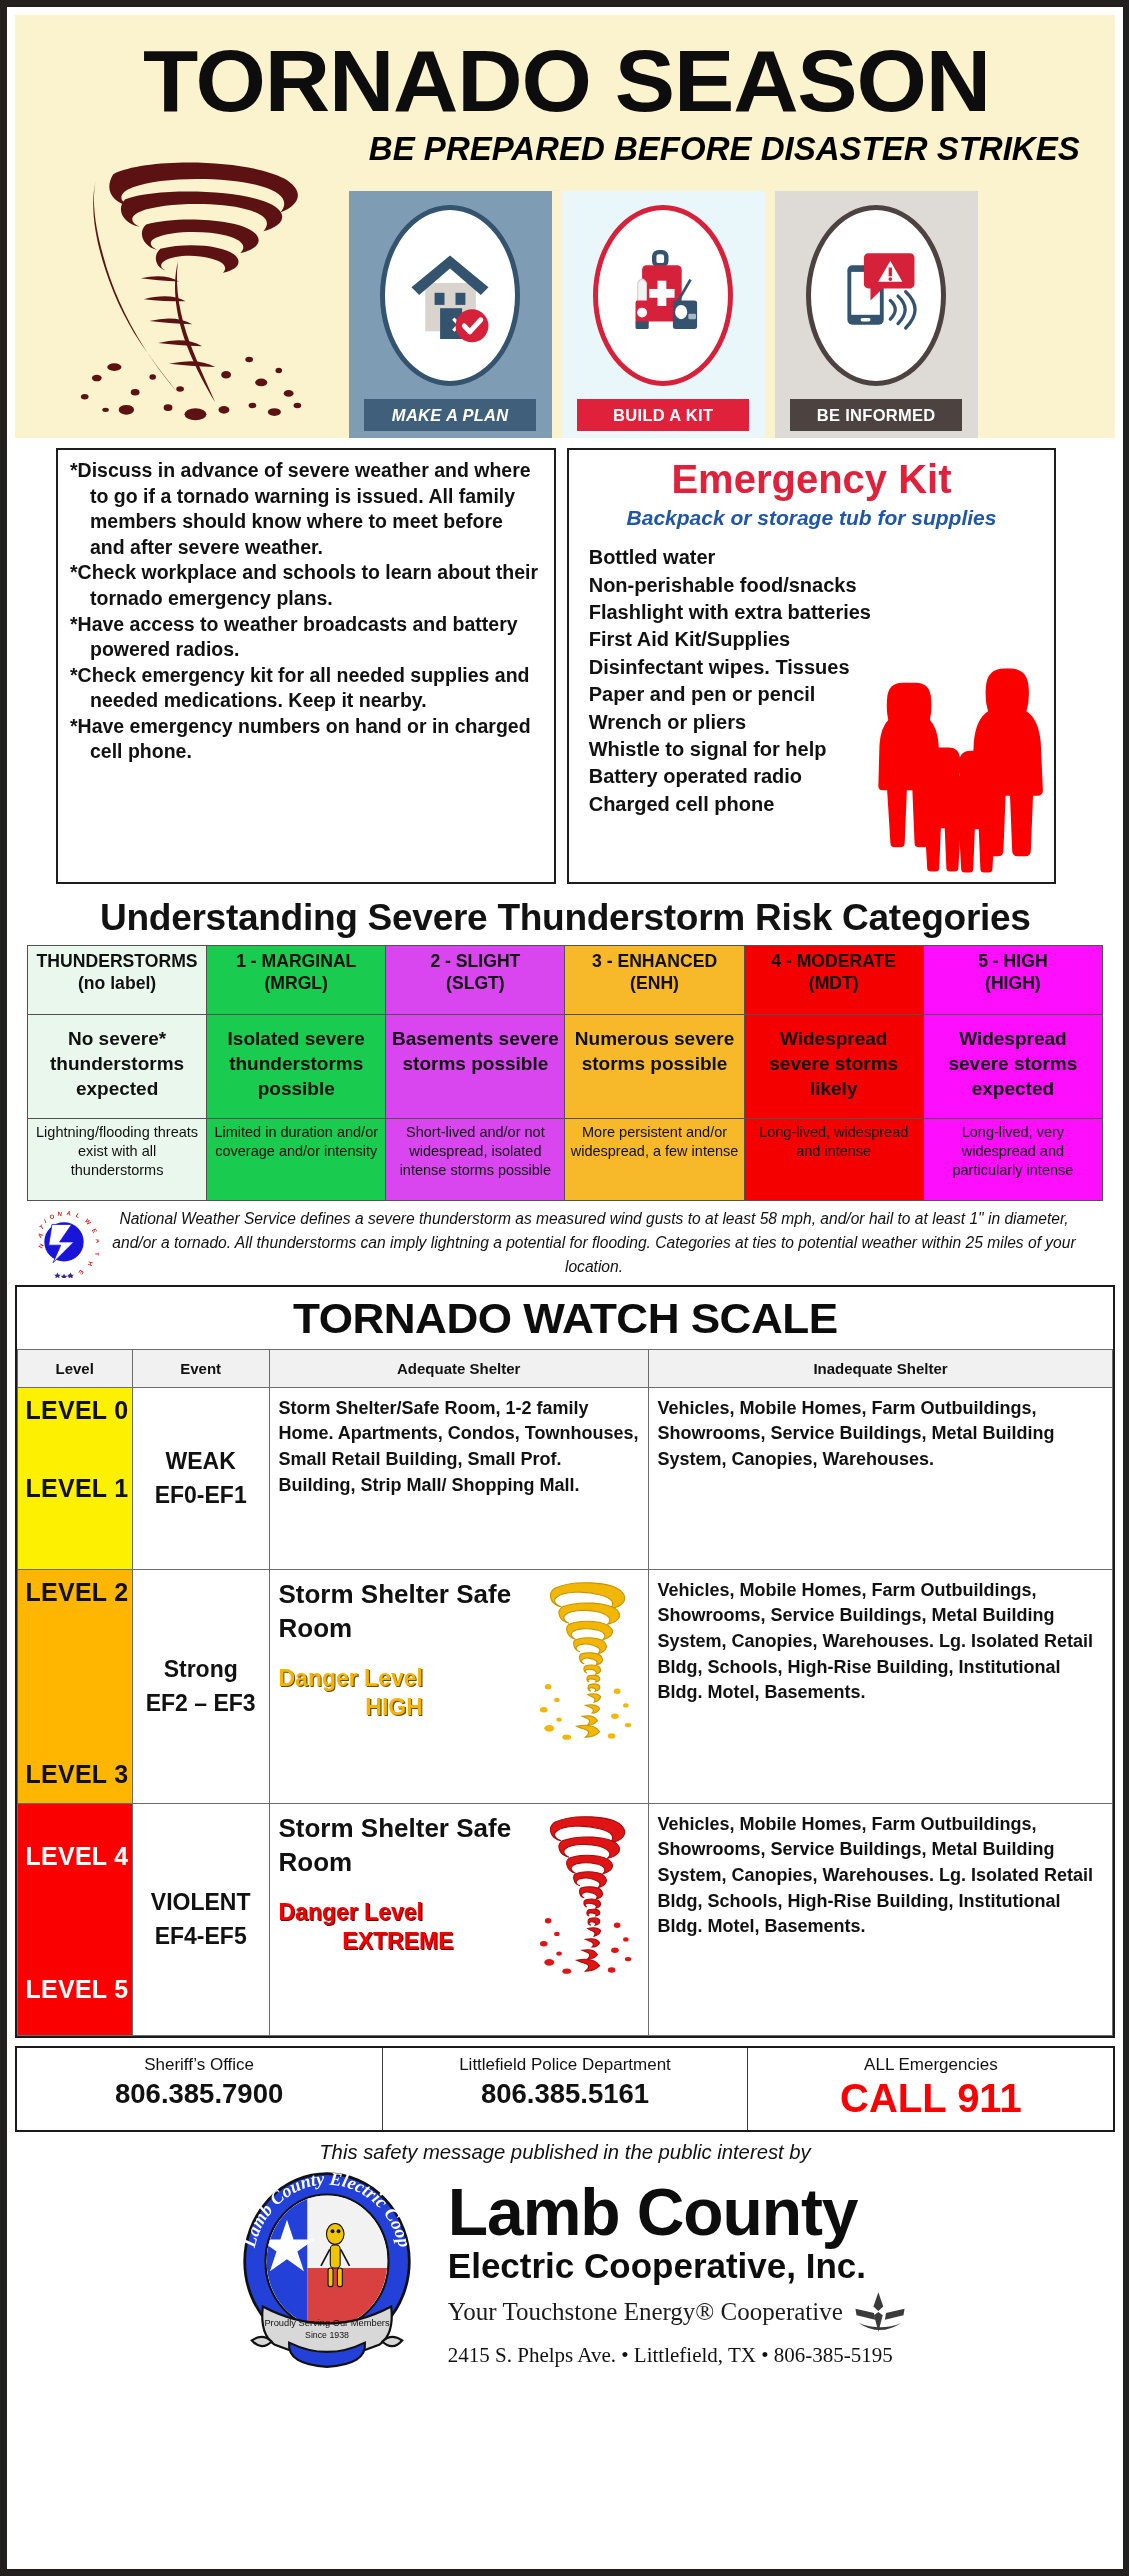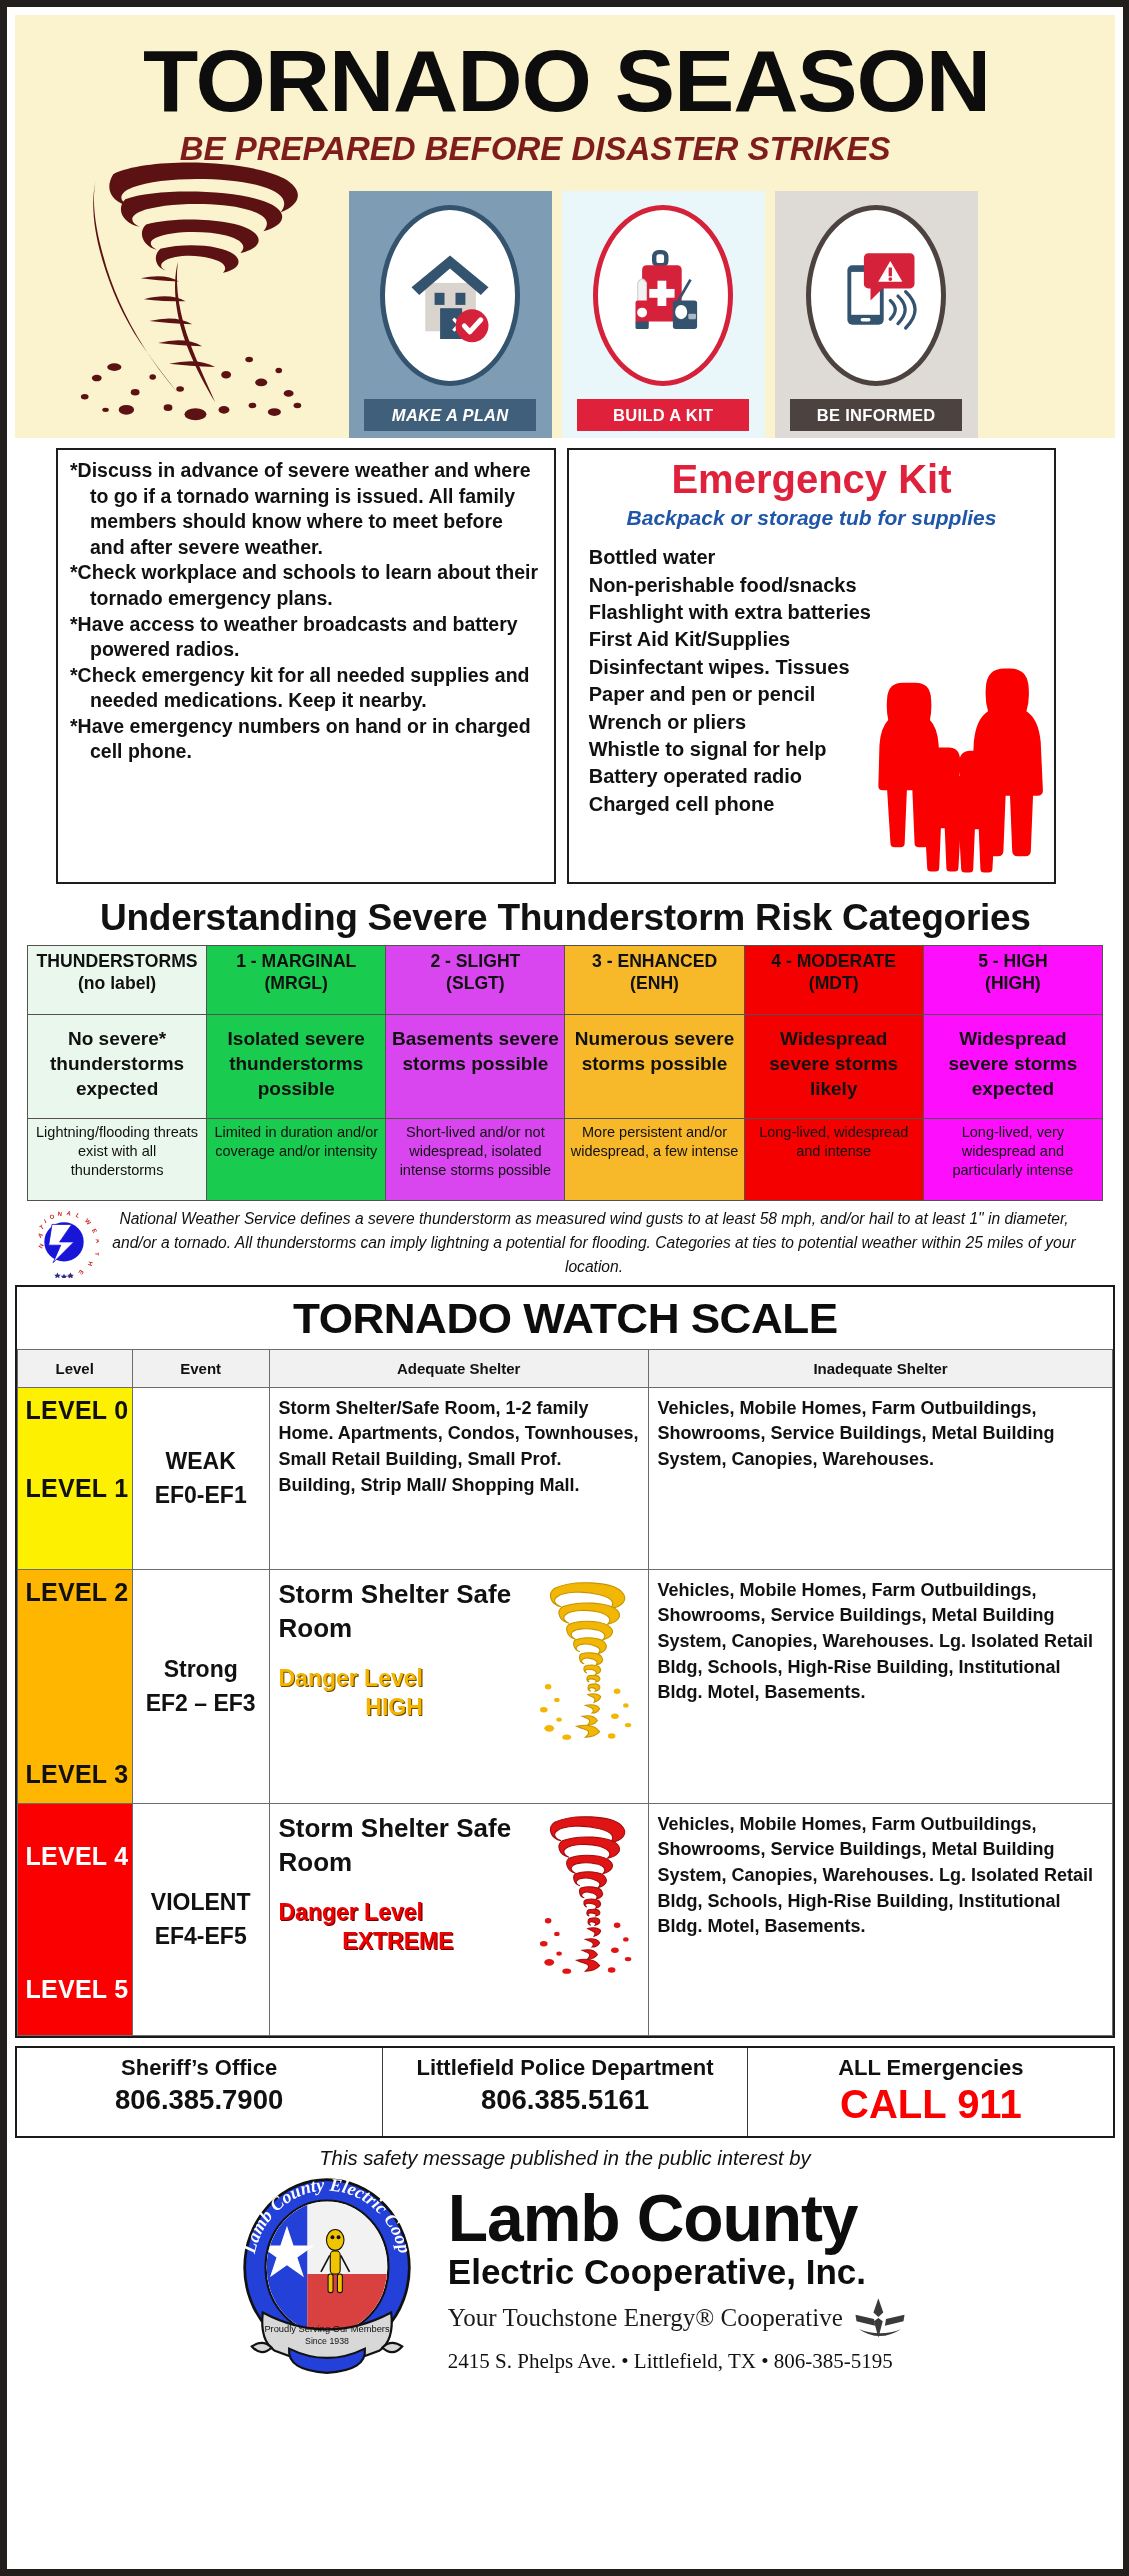--- a/index.html
+++ b/index.html
@@ -33,26 +33,26 @@
     font-weight: bold;
     font-size: 87px;
     letter-spacing: -1.1px;
     line-height: 1;
     color: #0d0d0d;
     transform: scaleX(1.04);
   }
   .title-sub {
     position: absolute;
     left: 165px; top: 115px; width: 900px;
-    text-align: left;
+    text-align: right;
     font-weight: bold;
     font-style: italic;
     font-size: 33px;
     letter-spacing: 0px;
-    color: #7f1d1d;
+    color: #000000;
   }
   
   .tornado-art { position: absolute; left: 16.5px; top: 137px; width: 296px; height: 280px; }
 
   
   .panels { position: absolute; left: 334px; top: 176px; display: flex; gap: 10px; }
   .panel {
     width: 203px; height: 247px;
     position: relative;
     display: flex; flex-direction: column;
@@ -219,21 +219,21 @@
 
   
   .contact {
     margin: 7.7px 7.7px 0 7.7px;
     border: 2.7px solid #1a1a1a;
     display: flex;
     background: #fff;
   }
   .contact .cell { flex: 1; text-align: center; padding: 6.6px 3.3px 8.8px 3.3px; }
   .contact .cell + .cell { border-left: 1.6px solid #3a3a3a; }
-  .c-label { font-size: 22px; font-weight: bold; color: #111; line-height:1.2; }
+  .c-label { font-size: 17px; font-weight: normal; color: #111; line-height:1.2; }
   .c-number { font-size: 27.5px; font-weight: bold; color: #111; margin-top: 3.3px; }
   .c-911 { font-size: 40px; font-weight: bold; color: #fb0000; margin-top: 1.1px; letter-spacing:0px;}
 
   
   .footer { margin: 0 7.7px; background:#fff; padding-top: 8.8px; }
   .pub-note { text-align:center; font-style: italic; font-size: 20.3px; color: #111; }
   .brand { display:flex; align-items:center; justify-content:center; gap: 14.3px; margin-top: 5.5px; }
   .coop-seal { width: 214px; height: 209px; flex: 0 0 214px; }
   .brand-text { text-align: left; }
   .brand-l1 { font-size: 66px; font-weight: bold; color:#0d0d0d; line-height: 1.0; letter-spacing:-1.1px;}

